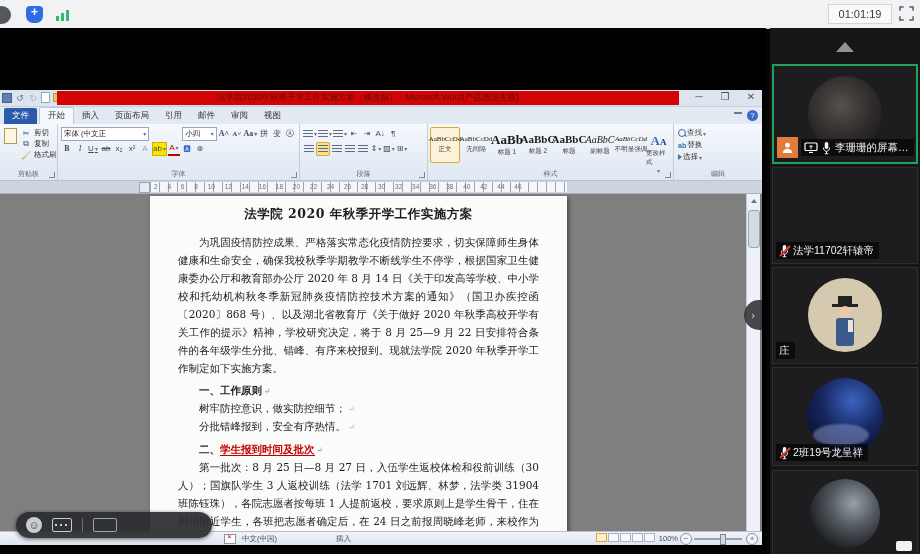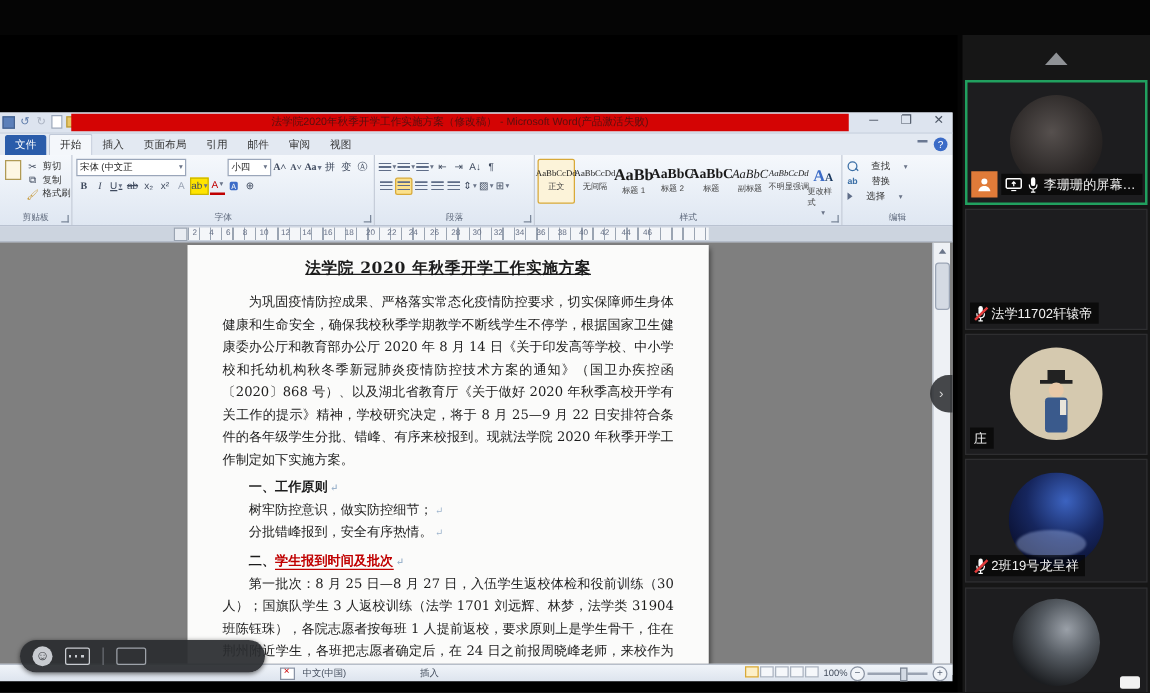--- a/index.html
+++ b/index.html
@@ -77,36 +77,36 @@
   .s-h1{font-size:13px;font-weight:bold;}
   .s-h2{font-size:11px;font-weight:bold;color:#365f91;}
   .s-t{font-size:11px;font-weight:bold;color:#17365d;}
   .s-sub{font-size:10px;font-style:italic;color:#4f81bd;}
   .s-sub2{font-size:7px;font-style:italic;color:#808080;}
   .chgstyles{width:34px;display:flex;flex-direction:column;align-items:center;justify-content:center;}
   .chgA{font-size:13px;font-weight:bold;color:#3b6bc7;font-family:"Liberation Serif",serif;line-height:1;}
   .chglbl{font-size:6.5px;color:#444;margin-top:2px;}
   
   .g-edit{width:88px;padding:4px 4px 0;box-sizing:border-box;display:flex;flex-direction:column;gap:2px;}
-  .erow{display:flex;align-items:center;gap:11px;font-size:7.5px;color:#333;height:10px;}
+  .erow{display:flex;align-items:center;gap:1px;font-size:7.5px;color:#333;height:10px;}
   .ic-find{width:6px;height:6px;border:1px solid #3a6ea5;border-radius:50%;position:relative;}
   .ic-find::after{content:"";position:absolute;left:5px;top:5px;width:3px;height:1px;background:#3a6ea5;transform:rotate(45deg);}
   .ic-repl{color:#3a6ea5;font-size:7px;font-weight:bold;}
   .ic-sel{width:0;height:0;border-left:4px solid #5f6d88;border-top:3px solid transparent;border-bottom:3px solid transparent;}
   
   .ruler{position:relative;height:12px;background:#ccd4df;border-bottom:1px solid #aab3c1;}
   .rband{position:absolute;left:150px;top:1px;width:417px;height:10px;background:#f4f6f9;
          background-image:repeating-linear-gradient(90deg,#9aa4b2 0 1px,transparent 1px 9px);}
   .rnums{position:absolute;left:154px;top:1px;width:410px;height:10px;overflow:hidden;font-size:6.5px;color:#667086;word-spacing:8px;line-height:10px;}
   .tabsel{position:absolute;left:139px;top:1px;width:9px;height:9px;background:#e8ecf2;border:1px solid #9aa4b2;}
   
   .docarea{position:relative;height:337px;background:#7f7f7f;overflow:hidden;}
   .page{position:absolute;left:150px;top:2px;width:417px;height:400px;background:#fbfbfa;box-shadow:2px 2px 4px rgba(0,0,0,.45);
         box-sizing:border-box;padding:8px 28px 0 28px;font-family:"DejaVu Serif","Liberation Serif",serif;color:#1c1c1c;}
-  .dtitle{text-align:center;font-size:12.5px;font-weight:600;letter-spacing:.5px;margin:2px 0 10px;text-decoration:underline;}
+  .dtitle{text-align:center;font-size:12.5px;font-weight:600;letter-spacing:.5px;margin:2px 0 10px;}
   .para{font-size:10.5px;line-height:1.72;text-align:justify;text-indent:2em;margin:0;}
   .hline{font-size:10.5px;line-height:1.72;font-weight:bold;text-indent:2em;margin:4px 0 0;}
   .pline{font-size:10.5px;line-height:1.72;text-indent:2em;margin:0;}
   .pline::after,.hline::after{content:"↵";color:#9db4cc;font-size:8px;margin-left:2px;}
   .redtext{color:#c00000;border-bottom:1px solid #c00000;}
   .scroll{position:absolute;right:2px;top:0;width:13px;height:337px;background:#eef1f5;border-left:1px solid #c2c9d4;}
   .scr-up{height:13px;display:flex;align-items:center;justify-content:center;}
   .scr-up i{width:0;height:0;border-left:3px solid transparent;border-right:3px solid transparent;border-bottom:4px solid #6b768a;}
   .thumb{position:absolute;left:1px;top:16px;width:10px;height:36px;background:#d4dae3;border:1px solid #9aa4b4;border-radius:3px;}
   
@@ -153,20 +153,33 @@
   .pname{color:#f2f2f2;font-size:10.5px;white-space:nowrap;max-width:104px;overflow:hidden;text-overflow:ellipsis;}
   .micwrap{position:relative;width:11px;height:14px;flex:0 0 auto;}
   .micwrap.muted::after{content:"";position:absolute;left:-1px;top:6px;width:14px;height:2px;background:#e23b3b;transform:rotate(-45deg);}
   .clipfrag{position:absolute;left:123px;top:70px;width:16px;height:10px;background:#f2f2f2;border-radius:2px;}
 </style>
 </head>
 <body>
 
 <div class="root">
 
+  <div class="topbar">
+    <div class="tb-dot"></div>
+    <div class="tb-shield"></div>
+    <div class="tb-signal">
+      <i style="height:5px"></i>
+        <i style="height:8px"></i>
+        <i style="height:11px"></i>
+    </div>
+    <div class="timer">01:01:19</div>
+    <svg class="fsicon" viewBox="0 0 16 16">
+      <path d="M1 5V1h4 M11 1h4v4 M15 11v4h-4 M5 15H1v-4" fill="none" stroke="#5a5f66" stroke-width="1.6"></path>
+    </svg>
+  </div>
 
   <div class="stage">
 
     <div class="word">
 
       <div class="wtitle">
         <div class="qat">
           <span class="qicon qi-save"></span>
           <span class="qicon">↺</span>
           <span class="qicon" style="color:#aab2c0">↻</span>

